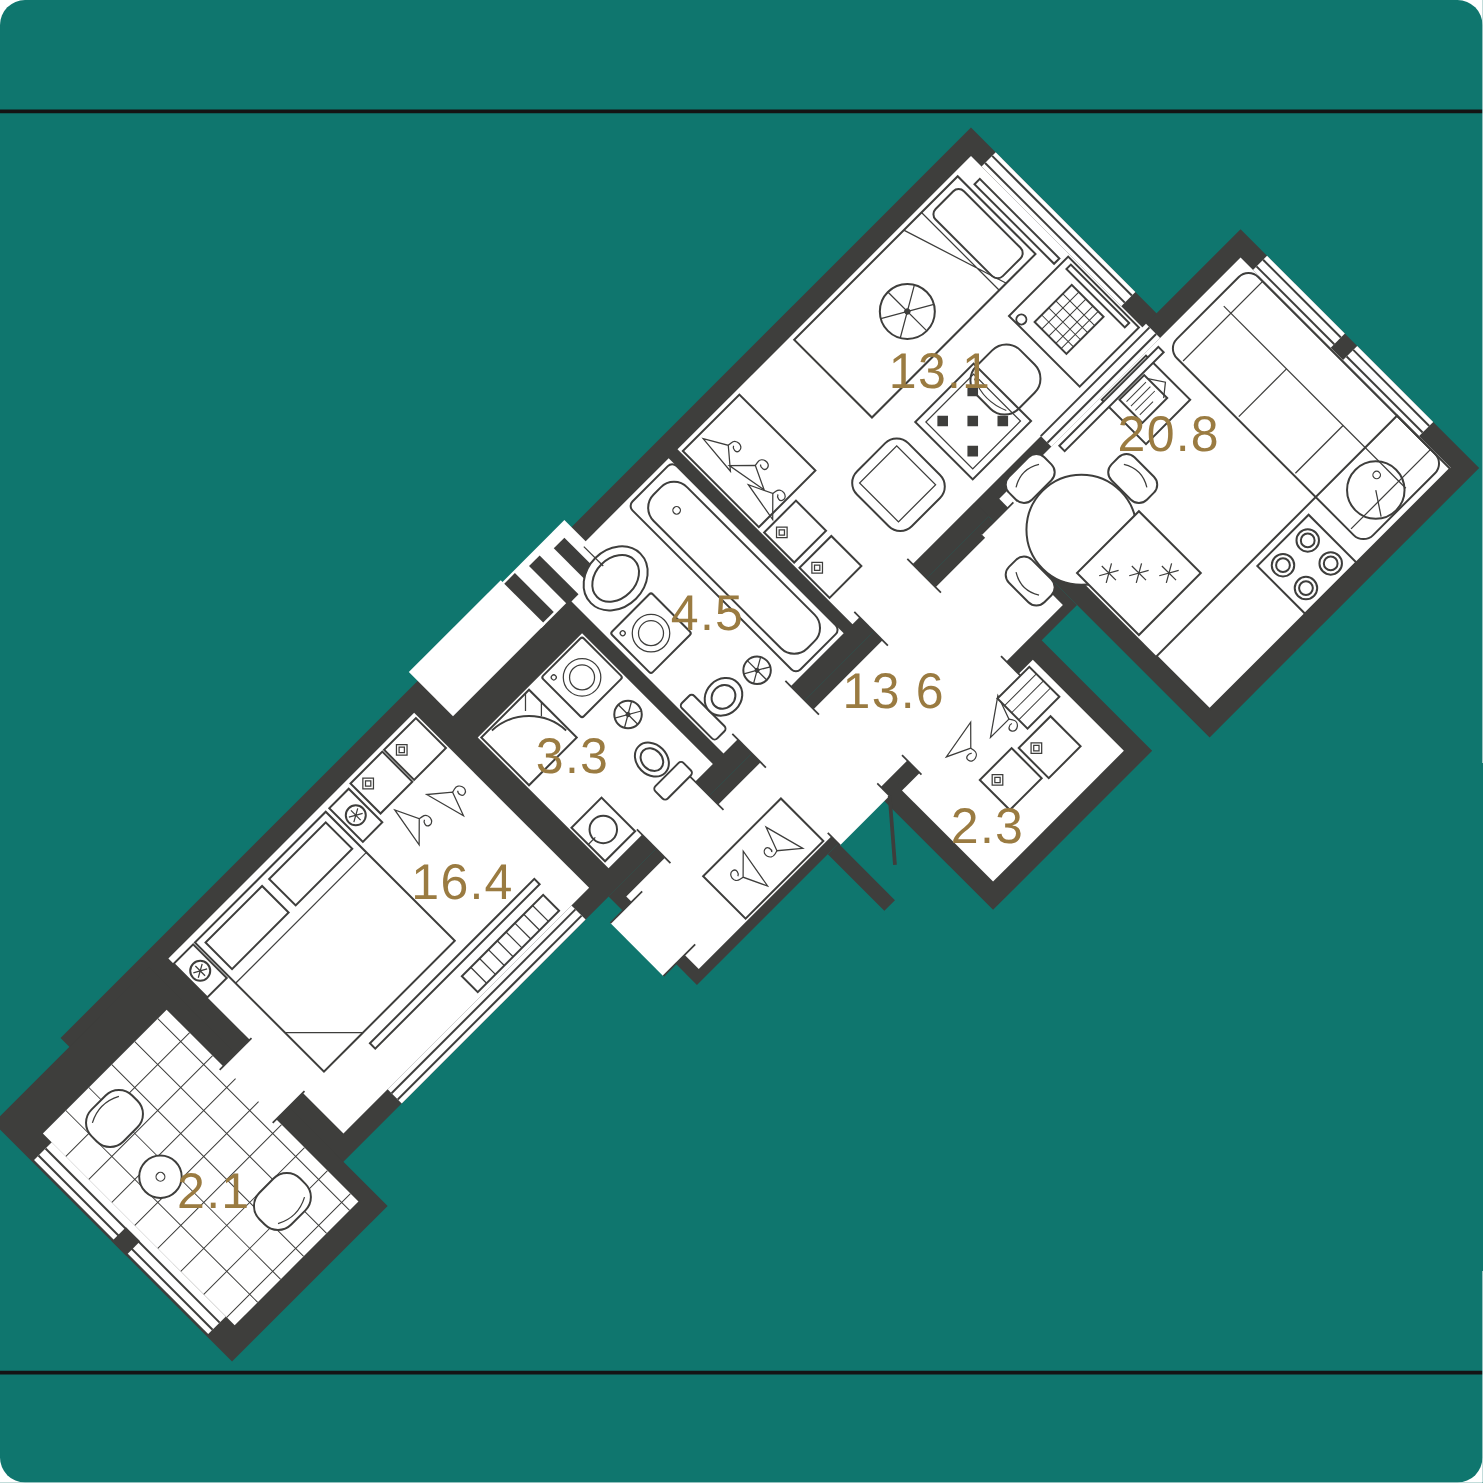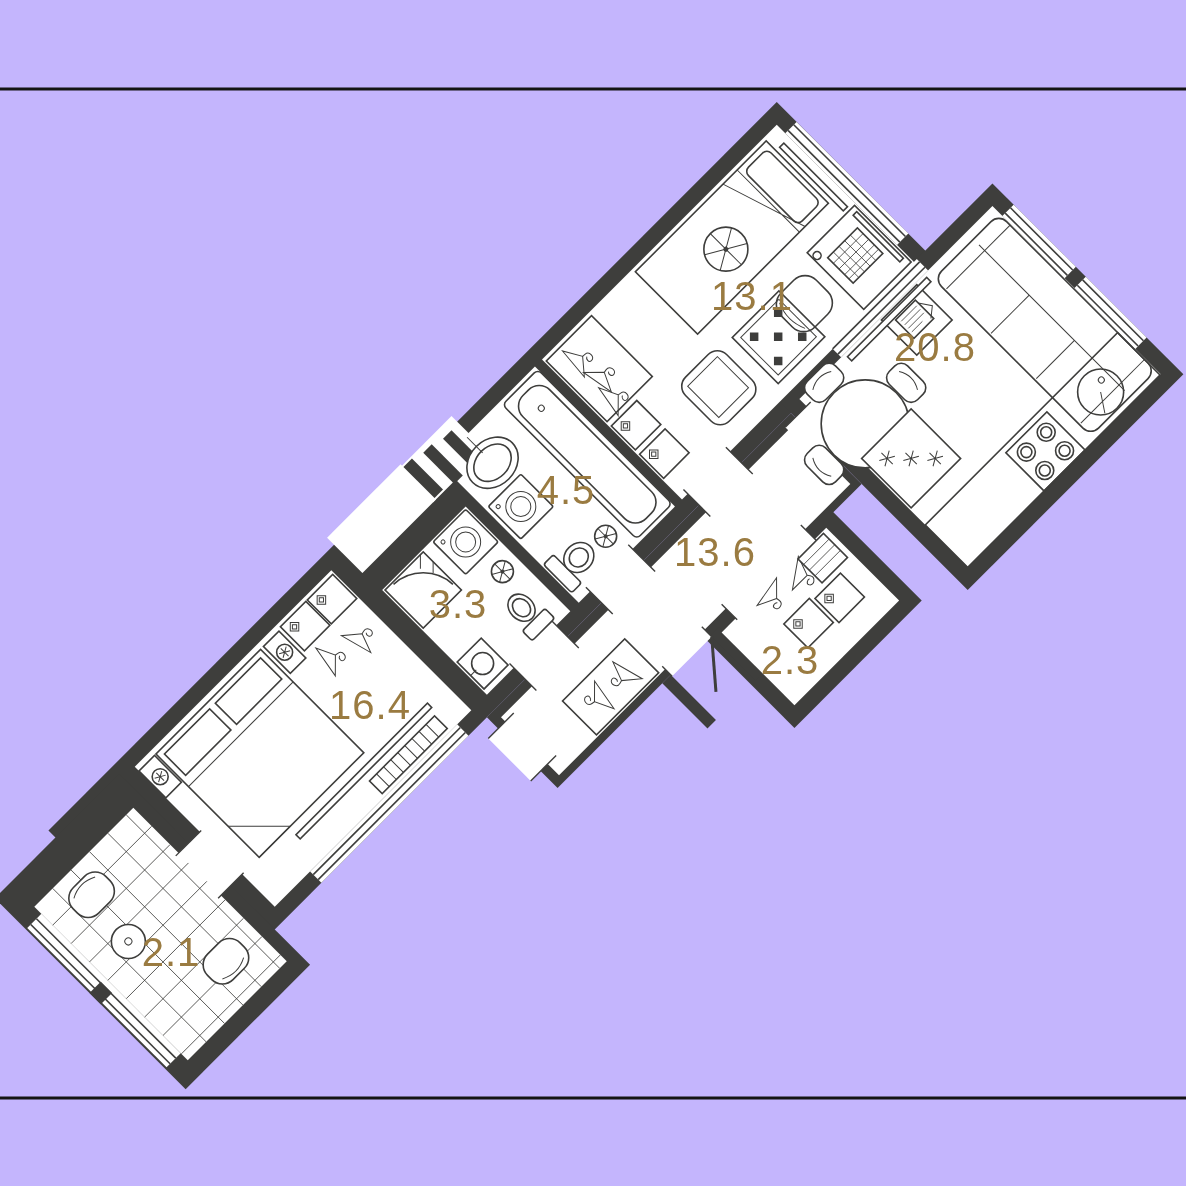--- a/index.html
+++ b/index.html
@@ -1,17 +1,17 @@
 <!DOCTYPE html>
 <html><head>
 <meta charset="utf-8">
 <style>
   html,body{margin:0;padding:0;background:#ffffff;}
-  .stage{position:relative;width:1186px;height:1186px;background:#c4b5fd;overflow:hidden;
-         font-family:"Liberation Sans",sans-serif;}
+  .stage{position:relative;width:1186px;height:1186px;background:#0f766e;overflow:hidden;
+         font-family:"Liberation Sans",sans-serif;border-radius:20px;}
   svg{display:block}
   .wall{fill:#3E3E3C;stroke:none}
   .roomfill{fill:#ffffff;stroke:none}
   .fur{fill:#ffffff;stroke:#3E3E3C;stroke-width:1.6}
   .furn{fill:none;stroke:#3E3E3C;stroke-width:1.6}
   .thin{fill:none;stroke:#3E3E3C;stroke-width:1}
   .hair{fill:none;stroke:#3E3E3C;stroke-width:0.8}
   .jamb{stroke:#3E3E3C;stroke-width:1.4}
   .glz{stroke:#3E3E3C;stroke-width:1.6}
   .dark{fill:#3E3E3C}

